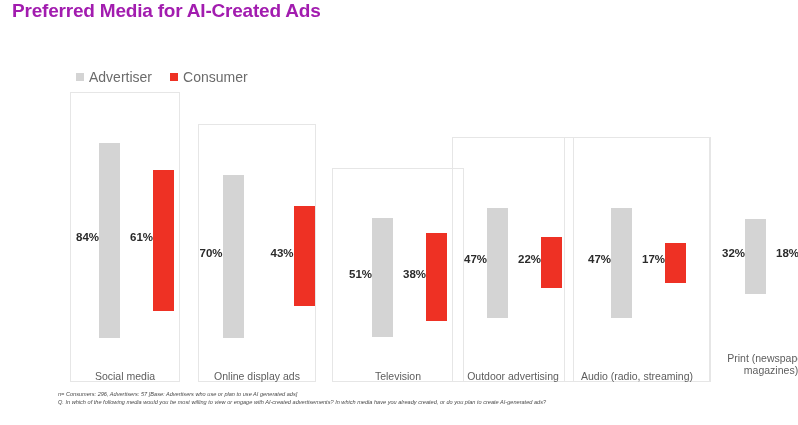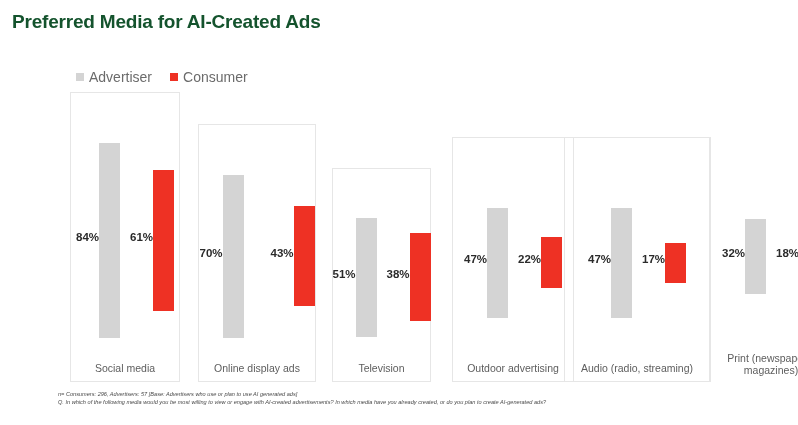--- a/index.html
+++ b/index.html
@@ -18,25 +18,25 @@
     width: 798px;
     height: 425px;
     background: #ffffff;
     overflow: hidden;
   }
 
   
   #chart-title {
     position: absolute;
     left: 12px;
-    top: 11px;
+    top: 0;
     font-size: 19px;
     font-weight: bold;
     letter-spacing: -0.2px;
-    color: #14532d;
+    color: #a21caf;
     white-space: nowrap;
   }
 
   
   #legend {
     position: absolute;
     left: 76px;
     top: 70px;
     display: flex;
     align-items: center;
@@ -118,21 +118,21 @@
     width: 100%;
     display: block;
   }
   .bar-advertiser { background: #d4d4d4; }
   .bar-consumer  { background: #ee3124; }
 
   .group-label {
     position: absolute;
     left: 2px;
     right: 2px;
-    bottom: 8px;
+    bottom: 0;
     text-align: center;
     font-size: 10.5px;
     line-height: 12px;
     color: #5d5d5d;
   }
 
   
   #footnotes {
     position: absolute;
     left: 58px;
@@ -190,21 +190,21 @@
           <span class="bar-rect bar-advertiser" style="height: 163px; background: rgb(212, 212, 212);"></span>
         </div>
         <div class="bar-wrap">
           <span class="bar-value">43%</span>
           <span class="bar-rect bar-consumer" style="height: 100px; background: rgb(238, 49, 36);"></span>
         </div>
       </div>
       <div class="group-label">Online display ads</div>
     </div>
 
-    <div class="group" style="left:262px; width:99px; height:214px;">
+    <div class="group" style="left:262px; width:132px; height:214px;">
       <div class="group-box"></div>
       <div class="bars" style="height:158px;">
         <div class="bar-wrap">
           <span class="bar-value">51%</span>
           <span class="bar-rect bar-advertiser" style="height: 119px; background: rgb(212, 212, 212);"></span>
         </div>
         <div class="bar-wrap">
           <span class="bar-value">38%</span>
           <span class="bar-rect bar-consumer" style="height: 88px; background: rgb(238, 49, 36);"></span>
         </div>

